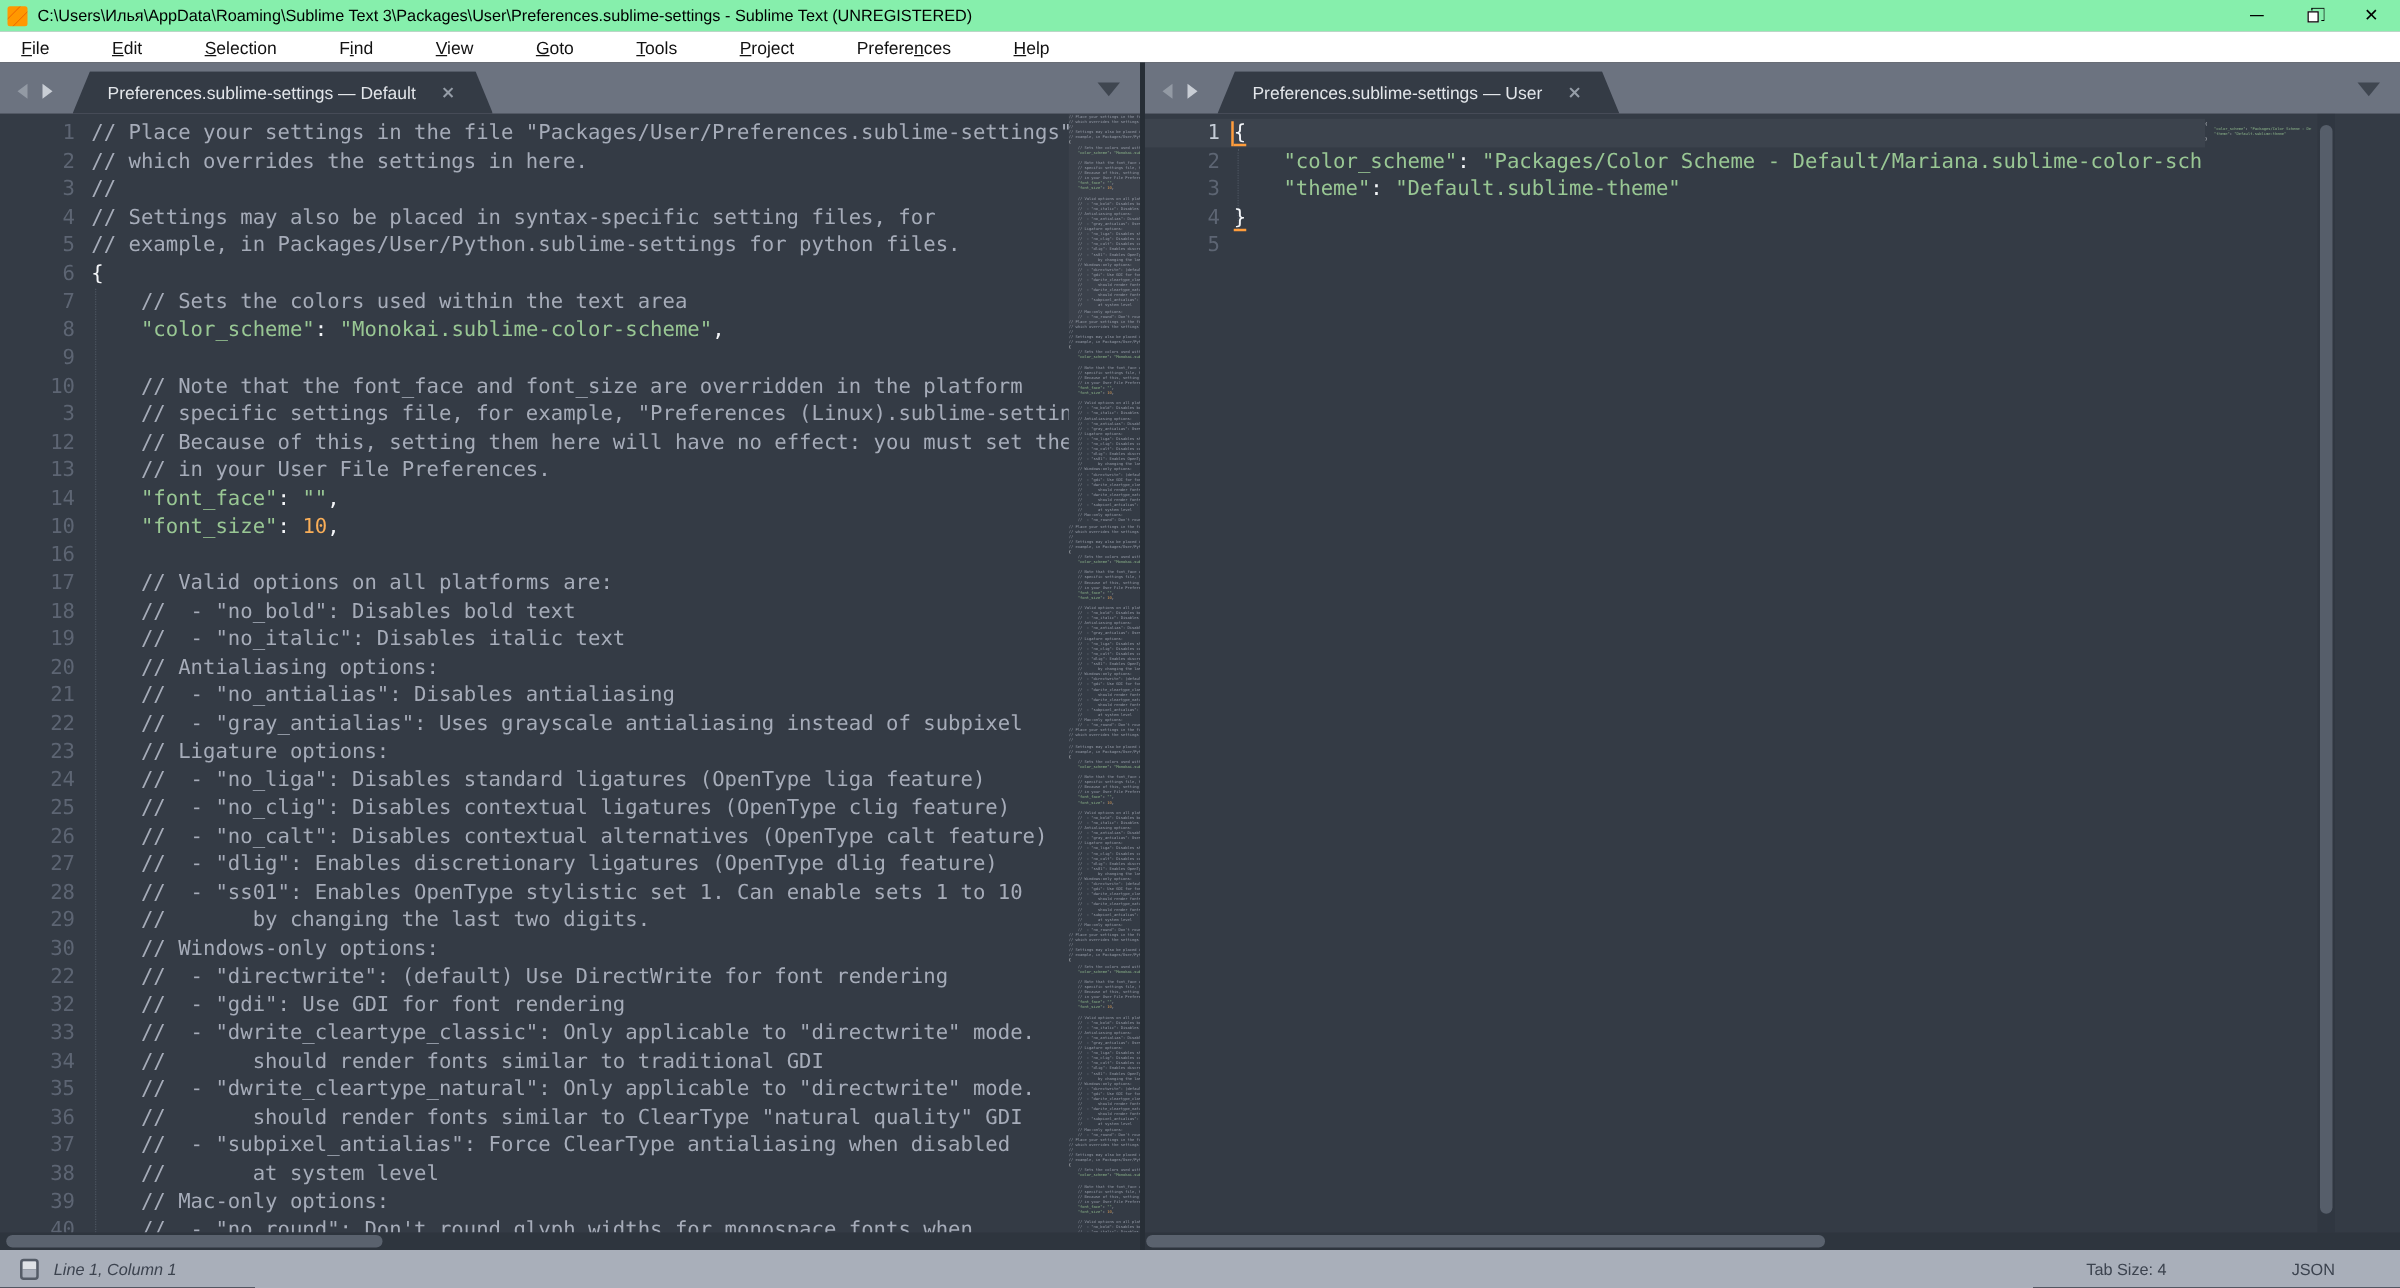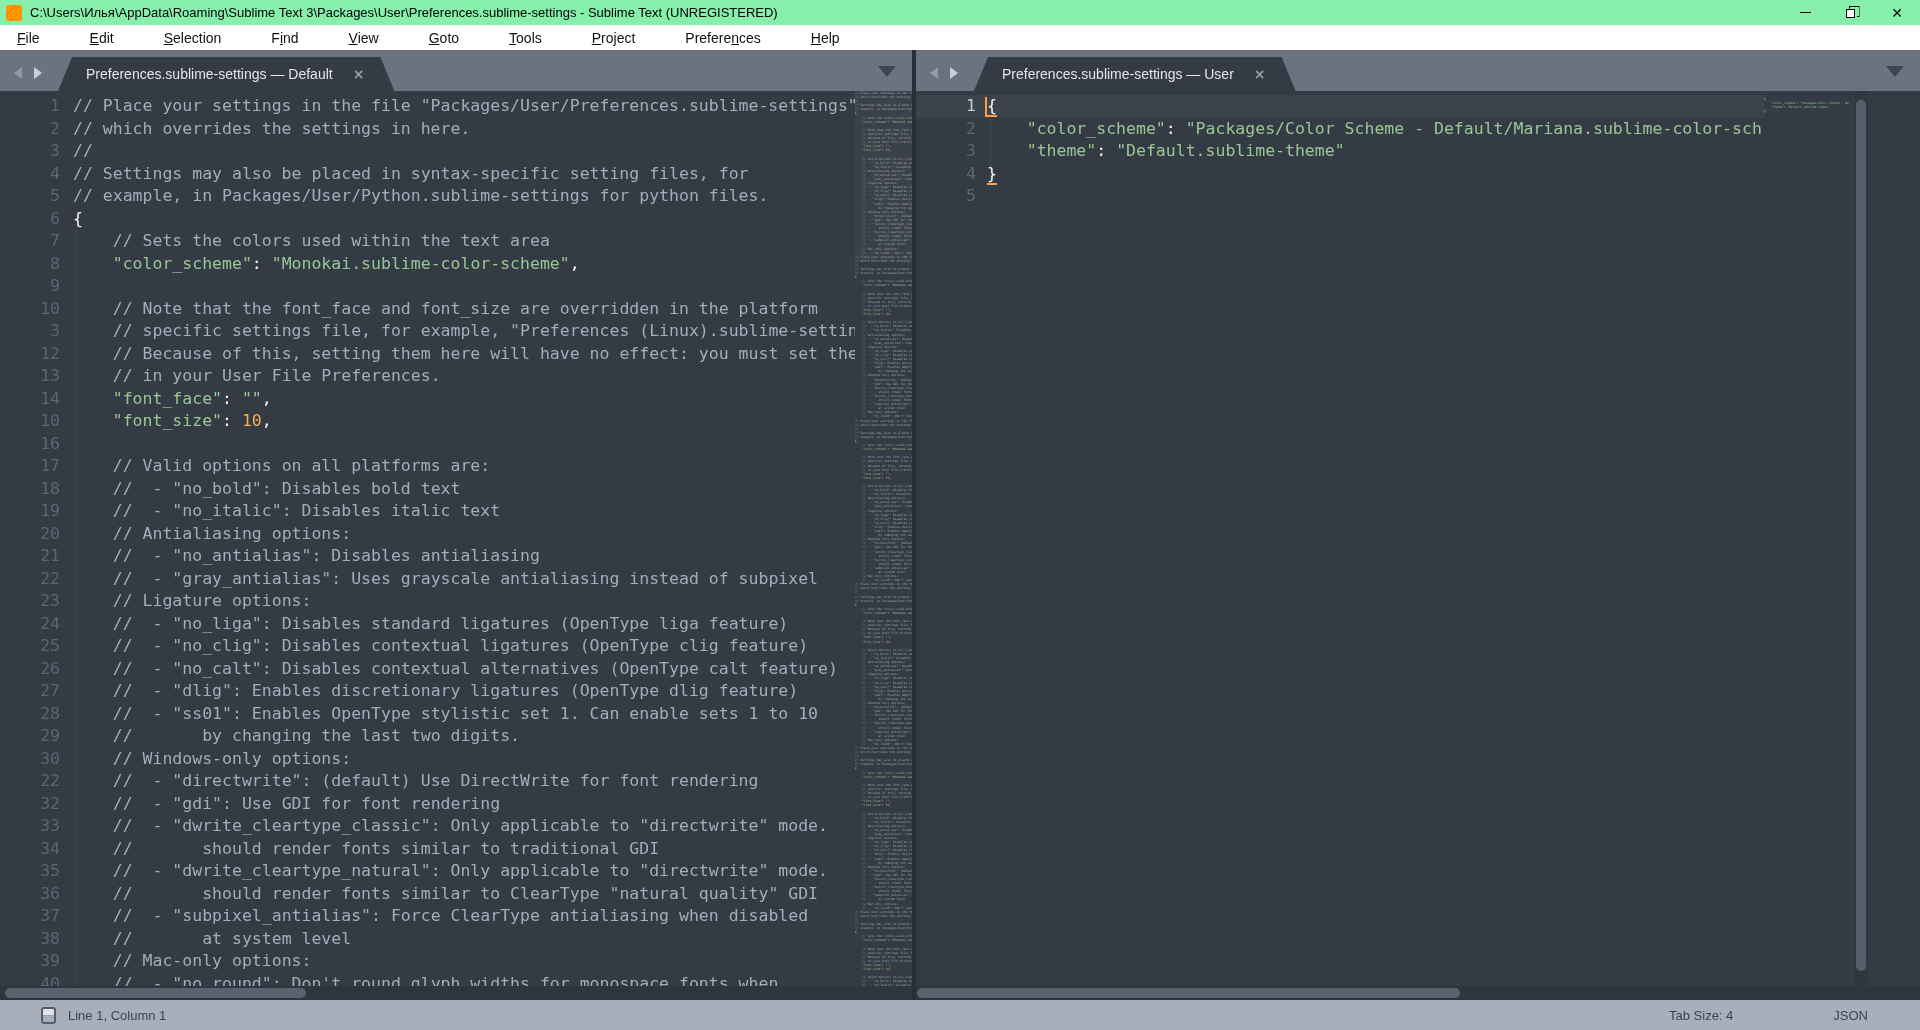--- a/index.html
+++ b/index.html
@@ -74,21 +74,21 @@
   
   .vscroll { position:absolute; top:0; bottom:0; width:14px; background:#303741; }
   .pane-left  .vscroll { left:948px; }
   .pane-right .vscroll { left:938px; }
   .vthumb { position:absolute; left:2px; width:10px; background:#565e6a; border-radius:5px; }
   .hscroll { height:14px; background:#2e353e; position:relative; }
   .hthumb { position:absolute; top:2px; height:10px; background:#5a626e; border-radius:5px; }
 
   
   .statusbar { height:30px; background:#a9afba; display:flex; align-items:center; justify-content:space-between; color:#3c434f; font-size:13px; }
-  .status-left { display:flex; align-items:center; margin-left:41px; gap:12px; }
+  .status-left { display:flex; align-items:center; margin-left:16px; gap:12px;font-style:italic; }
   .status-icon { width:15px; height:17px; border:2px solid #555c67; border-radius:3px;
                  background:linear-gradient(to bottom,#dfe2e6 0%,#dfe2e6 45%,#8b919b 46%,#a9afba 55%); }
   .status-right { display:flex; align-items:center; gap:100px; padding-right:52px; }
 </style>
 </head>
 <body>
 
 <div class="titlebar">
   <div class="app-logo"></div>
   <div class="title-text">C:\Users\Илья\AppData\Roaming\Sublime Text 3\Packages\User\Preferences.sublime-settings - Sublime Text (UNREGISTERED)</div>

